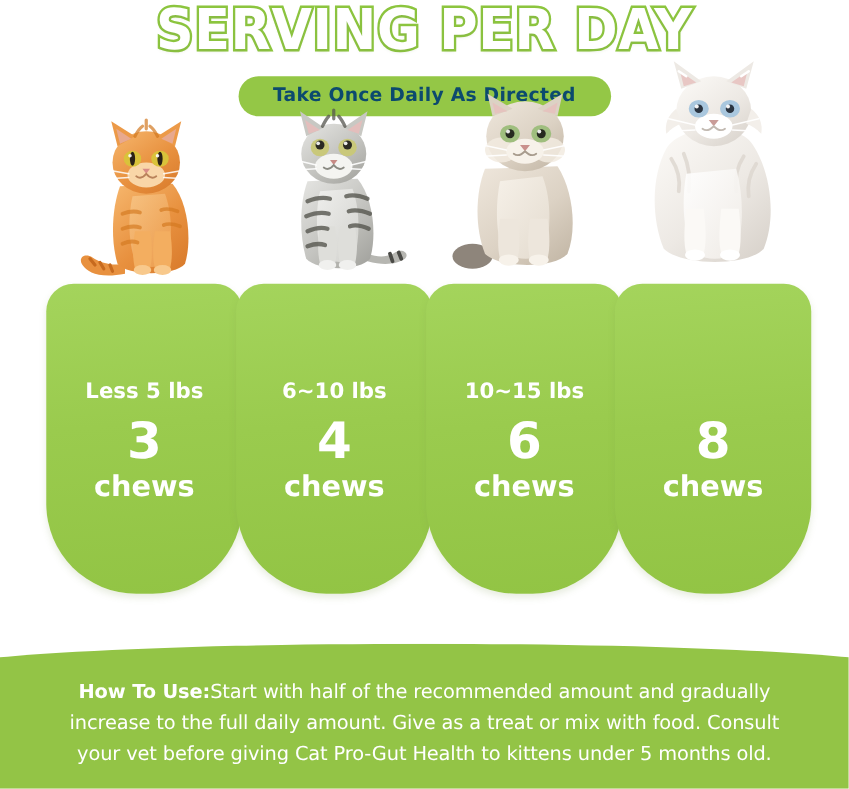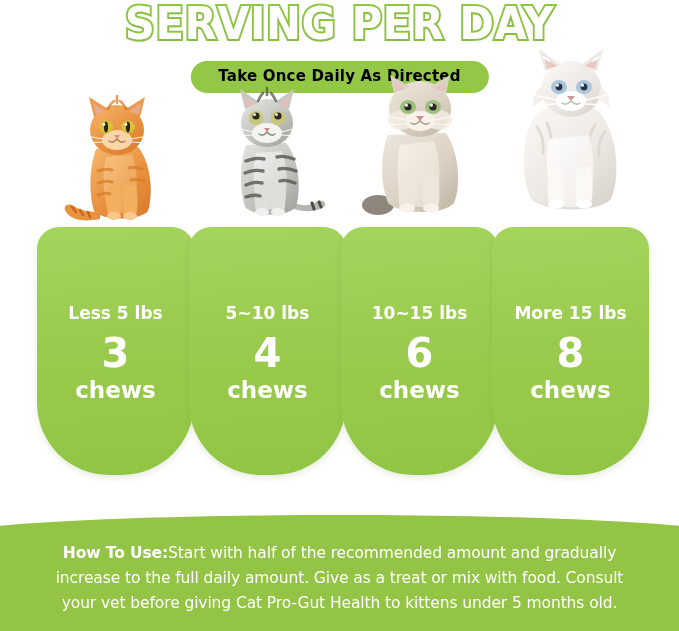--- a/index.html
+++ b/index.html
@@ -38,21 +38,21 @@
   }
 
   #subtitle-pill {
     position: absolute;
     top: 61px;
     left: 50%;
     transform: translateX(-50%);
     background: #94C746;
     border-radius: 17px;
     padding: 7px 28px 8px 28px;
-    color: #000000;
+    color: #0c4a6e;
     font-family: "DejaVu Sans", sans-serif;
     font-weight: bold;
     font-size: 15px;
     line-height: 17px;
     white-space: nowrap;
     letter-spacing: 0.2px;
   }
 
   
   #cards-row {
@@ -275,21 +275,21 @@
         <ellipse cx="70" cy="37" rx="7.4" ry="7" fill="#C9C87A"></ellipse>
         <circle cx="48" cy="35" r="3.6" fill="#2B2A22"></circle>
         <circle cx="70" cy="35" r="3.6" fill="#2B2A22"></circle>
         <circle cx="46.5" cy="33.6" r="1.5" fill="#ffffff" opacity="0.9"></circle>
         <circle cx="68.5" cy="33.6" r="1.5" fill="#ffffff" opacity="0.9"></circle>
         <path d="M56 47 L62 47 L59 51 Z" fill="#C78B86"></path>
         <path d="M59 51 q-4 5 -8 2 M59 51 q4 5 8 2" stroke="#8A8A82" stroke-width="1.5" fill="none" stroke-linecap="round"></path>
         <path d="M45 51 L28 47 M45 54 L29 55 M73 51 L90 47 M73 54 L89 55" stroke="#ffffff" stroke-width="1.2" opacity="0.9" fill="none" stroke-linecap="round"></path>
       </svg>
     </div>
-    <div class="card-label">5~10 lbs</div>
+    <div class="card-label">6~10 lbs</div>
     <div class="card-count">4</div>
     <div class="card-unit">chews</div>
   </div>
 
   <div class="dose-card card-3">
     <div class="cat-figure" style="bottom:250px;width:128px;height:160px;">
       <svg viewBox="0 0 128 160" xmlns="http://www.w3.org/2000/svg">
         <defs>
           <linearGradient id="c1" x1="0.1" y1="0" x2="0.9" y2="1">
             <stop offset="0%" stop-color="#EDE5DA"></stop>
@@ -382,21 +382,20 @@
         <ellipse cx="81" cy="44" rx="8" ry="7" fill="#A9C7DE"></ellipse>
         <circle cx="56" cy="44" r="3.4" fill="#2A3440"></circle>
         <circle cx="81" cy="44" r="3.4" fill="#2A3440"></circle>
         <circle cx="54.4" cy="42.2" r="1.6" fill="#ffffff" opacity="0.95"></circle>
         <circle cx="79.4" cy="42.2" r="1.6" fill="#ffffff" opacity="0.95"></circle>
         <path d="M64 53 L72 53 L68 58 Z" fill="#C99C98"></path>
         <path d="M68 58 q-5 5 -9 2 M68 58 q5 5 9 2" stroke="#C2BAB2" stroke-width="1.5" fill="none" stroke-linecap="round"></path>
         <path d="M53 57 L32 52 M53 61 L33 62 M83 57 L104 52 M83 61 L103 62" stroke="#ffffff" stroke-width="1.3" opacity="0.95" fill="none" stroke-linecap="round"></path>
       </svg>
     </div>
-    <div class="card-label">More 15 lbs</div>
     <div class="card-count">8</div>
     <div class="card-unit">chews</div>
   </div>
 
 </div>
 
 <div id="footer-band">
   <div id="footer-shape"></div>
   <div id="footer-text">
     <b>How To Use:</b><span>Start with half of the recommended amount and gradually increase to the full daily amount. Give as a treat or mix with food. Consult your vet before giving Cat Pro-Gut Health to kittens under 5 months old.</span>

